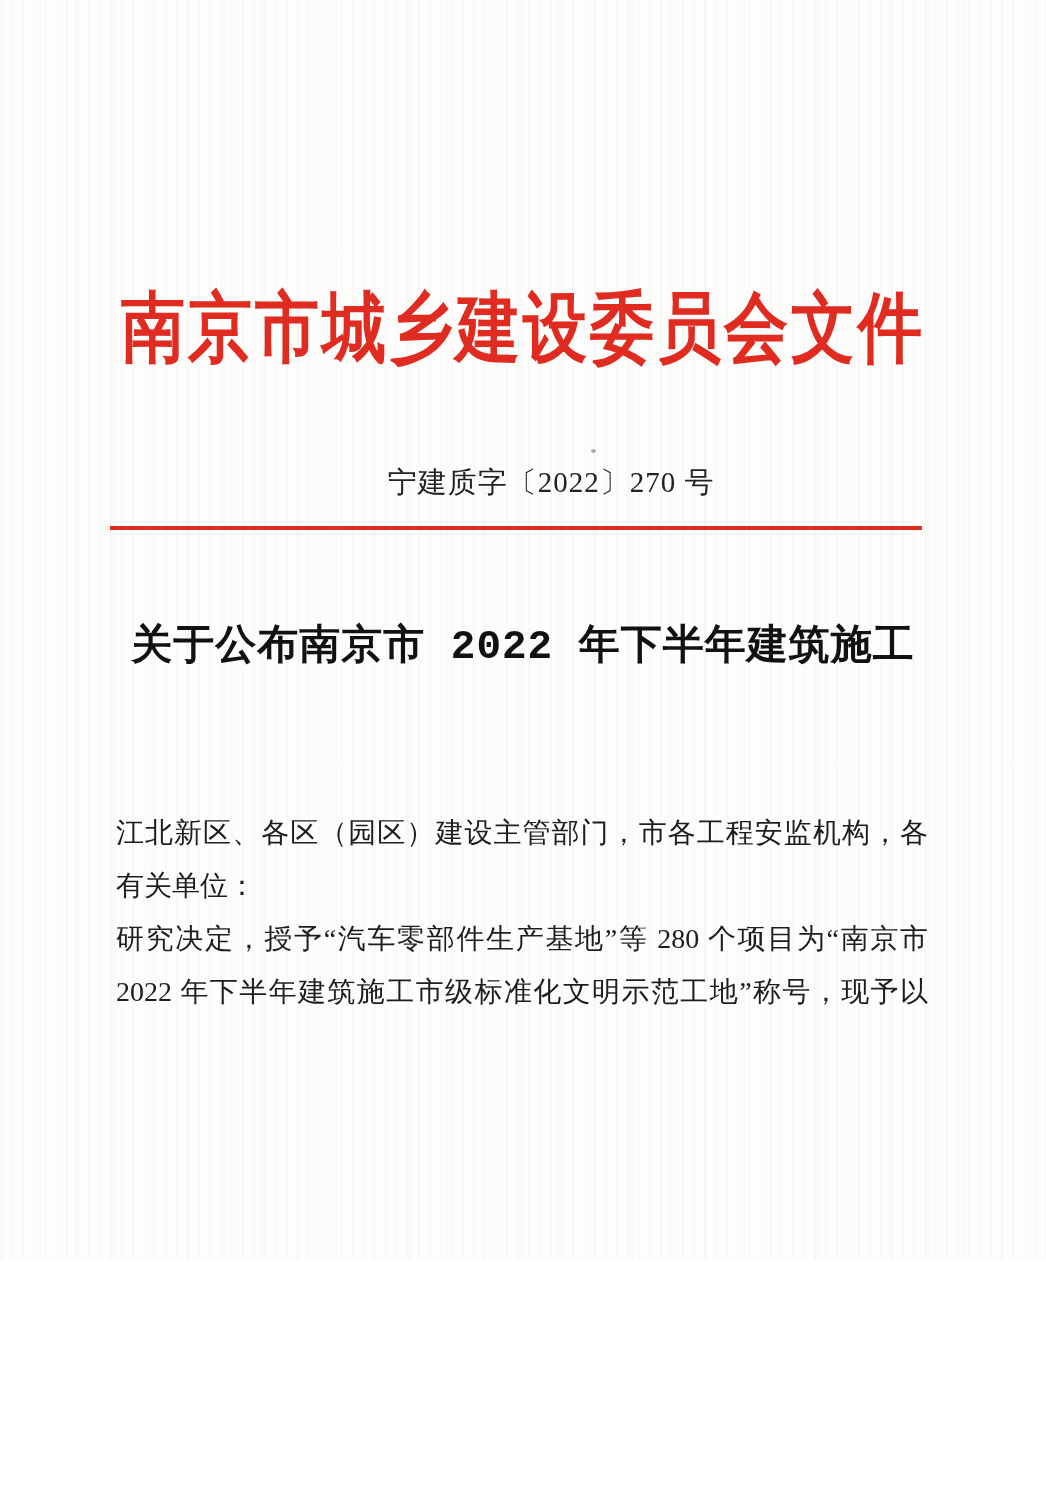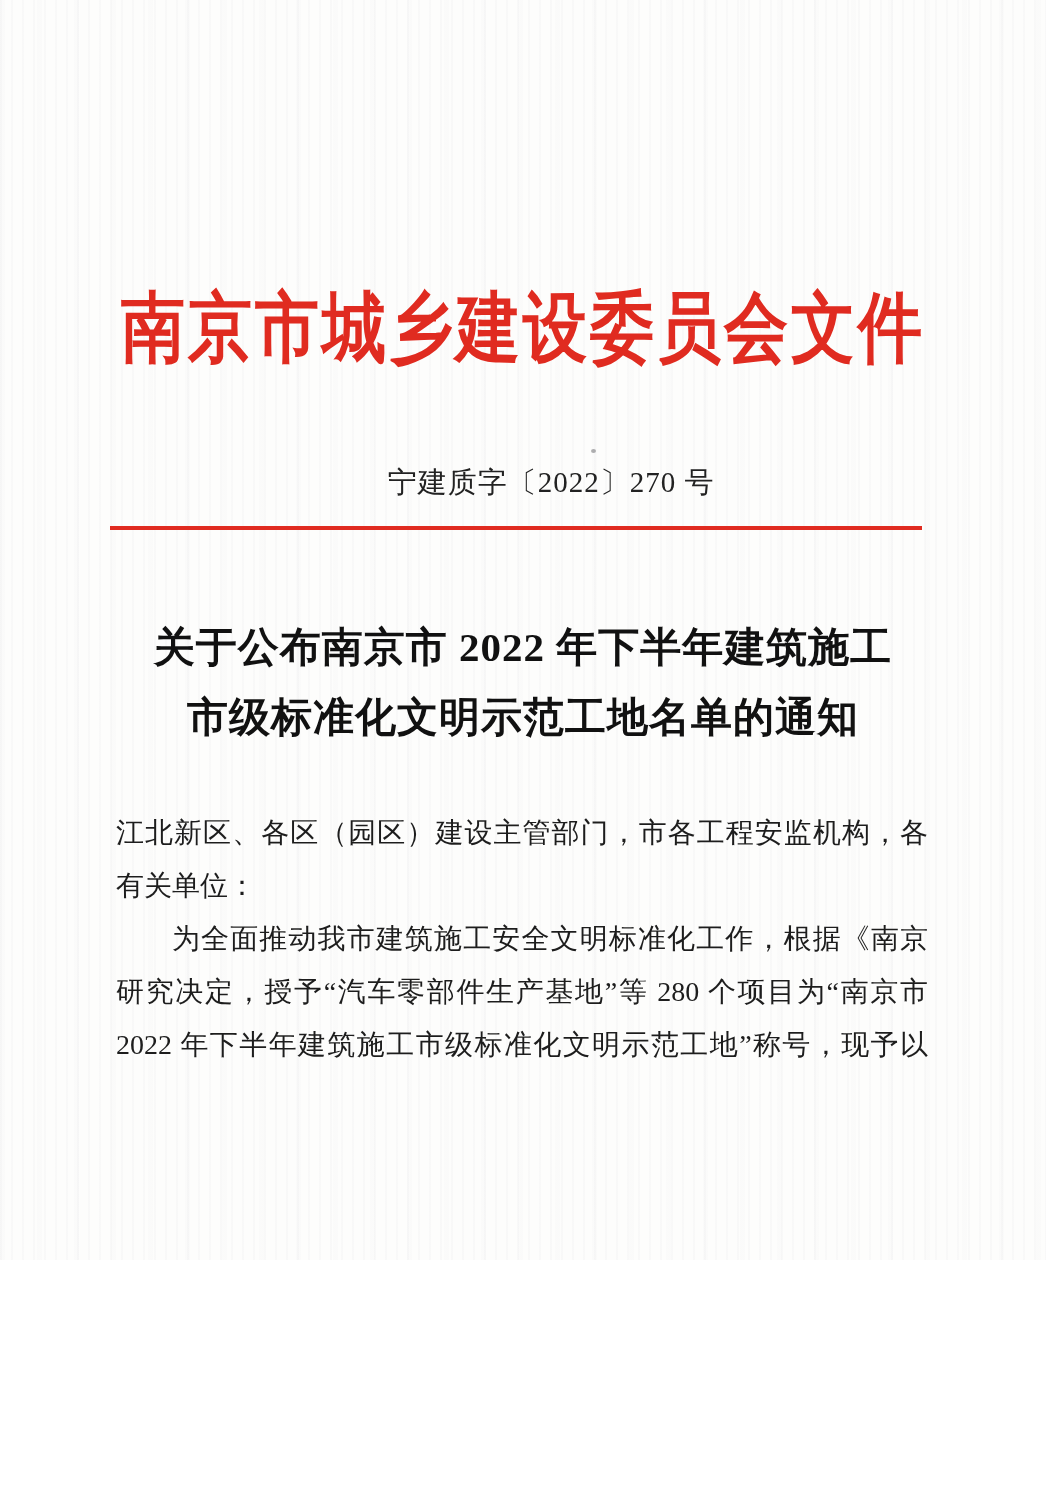--- a/index.html
+++ b/index.html
@@ -67,20 +67,21 @@
     position: absolute;
     top: 612px;
     left: 0;
     width: 100%;
     text-align: center;
     font-weight: bold;
     font-size: 41px;
     line-height: 70px;
     color: #111111;
     letter-spacing: 1px;
+    font-family: Liberation Mono, monospace;
   }
 
   .body-text {
     position: absolute;
     top: 806px;
     left: 116px;
     width: 812px;
     font-size: 28px;
     line-height: 53px;
     color: #1d1d1d;
@@ -126,30 +127,28 @@
 <div class="page">
 
   <div class="org-title" style="color: rgb(224, 43, 32);">南京市城乡建设委员会文件</div>
 
   <div class="doc-number">宁建质字〔2022〕270 号</div>
 
   <div class="red-rule" style="background: rgb(224, 43, 32);"></div>
 
   <div class="doc-title">
     <div>关于公布南京市 2022 年下半年建筑施工</div>
-    <div>市级标准化文明示范工地名单的通知</div>
   </div>
 
   <div class="body-text">
 
       <div class="line">江北新区、各区（园区）建设主管部门，市各工程安监机构，各</div>
 
       <div class="line no-justify">有关单位：</div>
 
-      <div class="line indent">为全面推动我市建筑施工安全文明标准化工作，根据《南京</div>
 
 
 
       <div class="line">研究决定，授予“汽车零部件生产基地”等 280 个项目为“南京市</div>
 
       <div class="line">2022 年下半年建筑施工市级标准化文明示范工地”称号，现予以</div>
 
     </div>
 
   <div class="scan-speck"></div>

